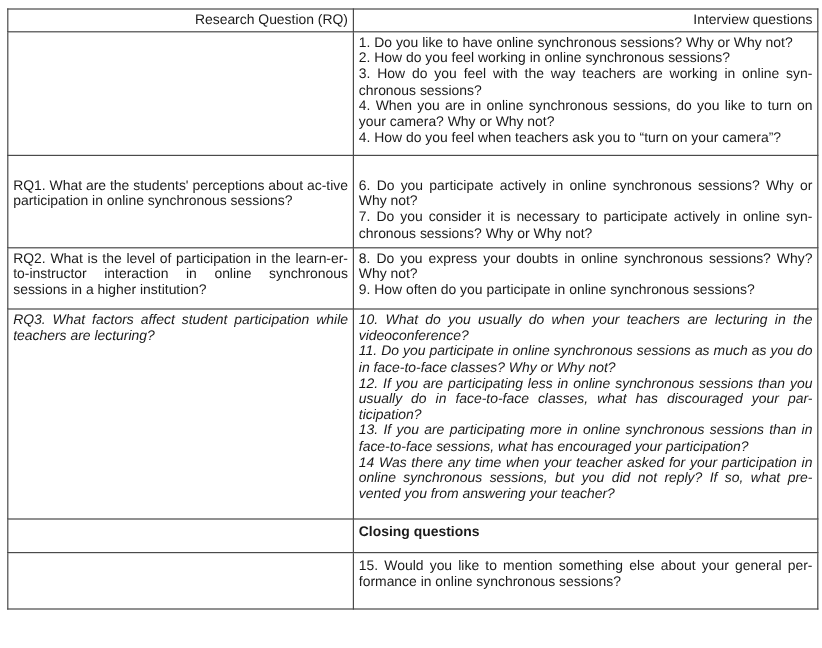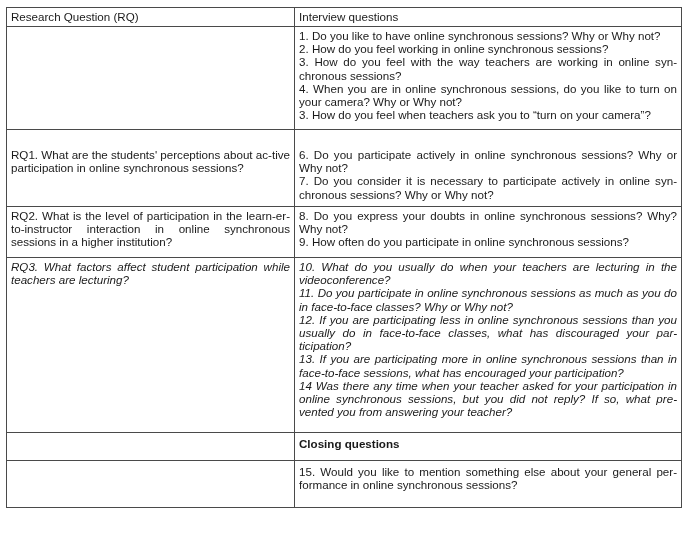--- a/index.html
+++ b/index.html
@@ -33,21 +33,21 @@
     col.c1 { width: 288px; }
     col.c2 { width: 387px; }
     .justify {
       text-align: justify;
       hyphens: manual;
     }
     .bold { font-weight: bold; }
     .q { display: block; text-align: justify; }
     .q.last-line-left { text-align-last: left; }
 
-    tr.r-head td { height: 14px; }
+    tr.r-head td { height: 14px; text-align: right; }
     tr.r-intro-h td { height: 15px; padding-top: 3px; }
     tr.r-intro td { height: 98px; padding-top: 2px; margin-left: 40px; }
     tr.r-key-h td { height: 24px; padding-top: 3px; }
     tr.r-rq1 td { height: 56px; padding-top: 18px; }
     tr.r-rq2 td { height: 46px; padding-top: 2px; }
     tr.r-rq3 td { height: 170px; padding-top: 2px; font-style: italic; }
     tr.r-close-h td { height: 21px; padding-top: 4px; margin-top: 36px; }
     tr.r-close td { height: 40px; padding-top: 4px; }
   </style>
 </head>
@@ -65,21 +65,21 @@
     </tr>
 
 
     <tr class="r-intro">
       <td></td>
       <td>
         <span class="q">1. Do you like to have online synchronous sessions? Why or Why not?</span>
         <span class="q">2. How do you feel working in online synchronous sessions?</span>
         <span class="q last-line-left">3. How do you feel with the way teachers are working in online syn-chronous sessions?</span>
         <span class="q last-line-left">4. When you are in online synchronous sessions, do you like to turn on your camera? Why or Why not?</span>
-        <span class="q">3. How do you feel when teachers ask you to “turn on your camera”?</span>
+        <span class="q">4. How do you feel when teachers ask you to “turn on your camera”?</span>
       </td>
     </tr>
 
 
     <tr class="r-rq1">
       <td class="justify">RQ1. What are the students' perceptions about ac-tive participation in online synchronous sessions?</td>
       <td>
         <span class="q last-line-left">6. Do you participate actively in online synchronous sessions? Why or Why not?</span>
         <span class="q last-line-left">7. Do you consider it is necessary to participate actively in online syn-chronous sessions? Why or Why not?</span>
       </td>

